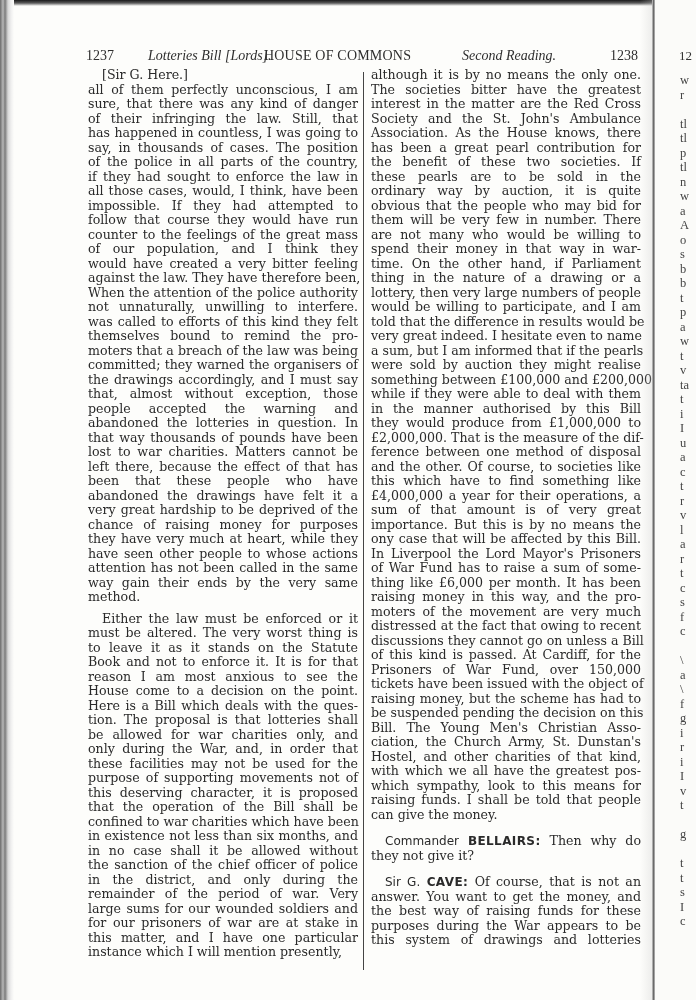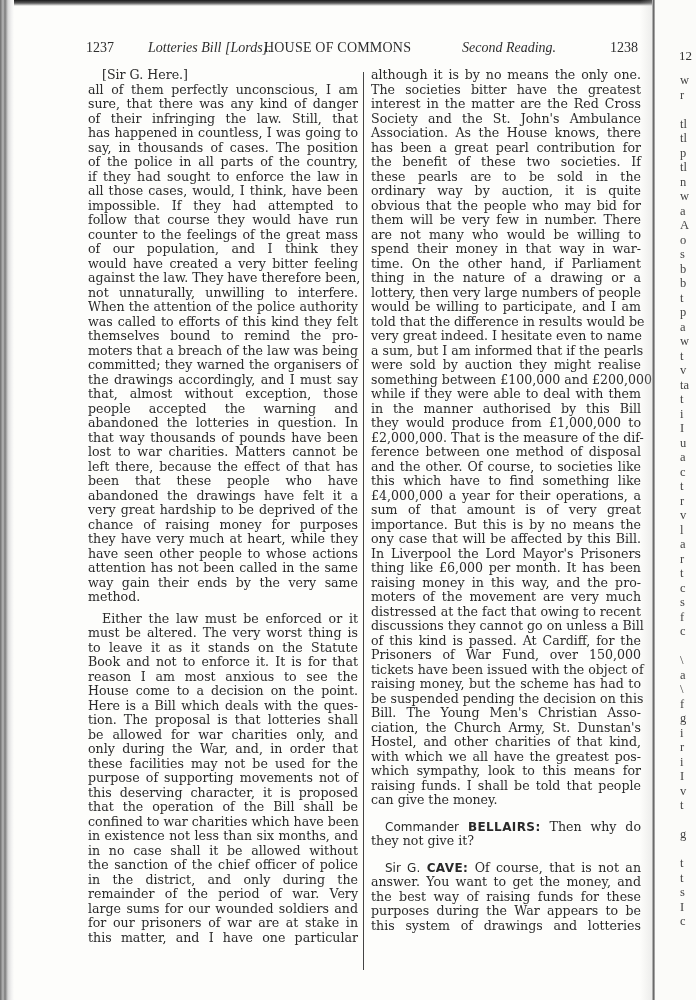--- a/index.html
+++ b/index.html
@@ -31,21 +31,21 @@
   }
   .next-page .np-num {
     position: absolute; left: 24px; top: 48px; font-size: 13px;
     font-family: "Liberation Serif", serif; color: #333;
   }
   .next-page .np-frag {
     position: absolute; left: 25px; font-size: 12.5px;
     font-family: "Liberation Serif", serif; color: #444; line-height: 1;
   }
   .running-head {
-    position: absolute; left: 86px; top: 40px; width: 552px; height: 20px;
+    position: absolute; left: 86px; top: 48px; width: 552px; height: 20px;
     font-family: "Liberation Serif", serif; font-size: 14px; color: #2e2e2e;
   }
   .running-head span { position: absolute; top: 0; white-space: nowrap; }
   .rh-left-num { left: 0; }
   .rh-title { left: 62px; font-style: italic; }
   .rh-house { left: 178px; letter-spacing: 0.2px; }
   .rh-reading { left: 376px; font-style: italic; }
   .rh-right-num { right: 0; }
   .col-rule {
     position: absolute; left: 363px; top: 72px; width: 1px; height: 898px; background: #444;
@@ -97,22 +97,22 @@
       <span class="line">say, in thousands of cases. The position</span>
       <span class="line">of the police in all parts of the country,</span>
       <span class="line">if they had sought to enforce the law in</span>
       <span class="line">all those cases, would, I think, have been</span>
       <span class="line">impossible. If they had attempted to</span>
       <span class="line">follow that course they would have run</span>
       <span class="line">counter to the feelings of the great mass</span>
       <span class="line">of our population, and I think they</span>
       <span class="line">would have created a very bitter feeling</span>
       <span class="line">against the law. They have therefore been,</span>
+      <span class="line">When the attention of the police authority</span>
       <span class="line">not unnaturally, unwilling to interfere.</span>
-      <span class="line">When the attention of the police authority</span>
       <span class="line">was called to efforts of this kind they felt</span>
       <span class="line">themselves bound to remind the pro-</span>
       <span class="line">moters that a breach of the law was being</span>
       <span class="line">committed; they warned the organisers of</span>
       <span class="line">the drawings accordingly, and I must say</span>
       <span class="line">that, almost without exception, those</span>
       <span class="line">people accepted the warning and</span>
       <span class="line">abandoned the lotteries in question. In</span>
       <span class="line">that way thousands of pounds have been</span>
       <span class="line">lost to war charities. Matters cannot be</span>
@@ -145,20 +145,21 @@
       <span class="line">that the operation of the Bill shall be</span>
       <span class="line">confined to war charities which have been</span>
       <span class="line">in existence not less than six months, and</span>
       <span class="line">in no case shall it be allowed without</span>
       <span class="line">the sanction of the chief officer of police</span>
       <span class="line">in the district, and only during the</span>
       <span class="line">remainder of the period of war. Very</span>
       <span class="line">large sums for our wounded soldiers and</span>
       <span class="line">for our prisoners of war are at stake in</span>
       <span class="line">this matter, and I have one particular</span>
+      <span class="line last">instance which I will mention presently,</span>
     </div>
 </div>
 
 <div class="column col-right">
   <div>
       <span class="line">although it is by no means the only one.</span>
       <span class="line">The societies bitter have the greatest</span>
       <span class="line">interest in the matter are the Red Cross</span>
       <span class="line">Society and the St. John's Ambulance</span>
       <span class="line">Association. As the House knows, there</span>
@@ -184,20 +185,21 @@
       <span class="line">they would produce from £1,000,000 to</span>
       <span class="line">£2,000,000. That is the measure of the dif-</span>
       <span class="line">ference between one method of disposal</span>
       <span class="line">and the other. Of course, to societies like</span>
       <span class="line">this which have to find something like</span>
       <span class="line">£4,000,000 a year for their operations, a</span>
       <span class="line">sum of that amount is of very great</span>
       <span class="line">importance. But this is by no means the</span>
       <span class="line">ony case that will be affected by this Bill.</span>
       <span class="line">In Liverpool the Lord Mayor's Prisoners</span>
+      <span class="line">of War Fund has to raise a sum of some-</span>
       <span class="line">thing like £6,000 per month. It has been</span>
       <span class="line">raising money in this way, and the pro-</span>
       <span class="line">moters of the movement are very much</span>
       <span class="line">distressed at the fact that owing to recent</span>
       <span class="line">discussions they cannot go on unless a Bill</span>
       <span class="line">of this kind is passed. At Cardiff, for the</span>
       <span class="line">Prisoners of War Fund, over 150,000</span>
       <span class="line">tickets have been issued with the object of</span>
       <span class="line">raising money, but the scheme has had to</span>
       <span class="line">be suspended pending the decision on this</span>

